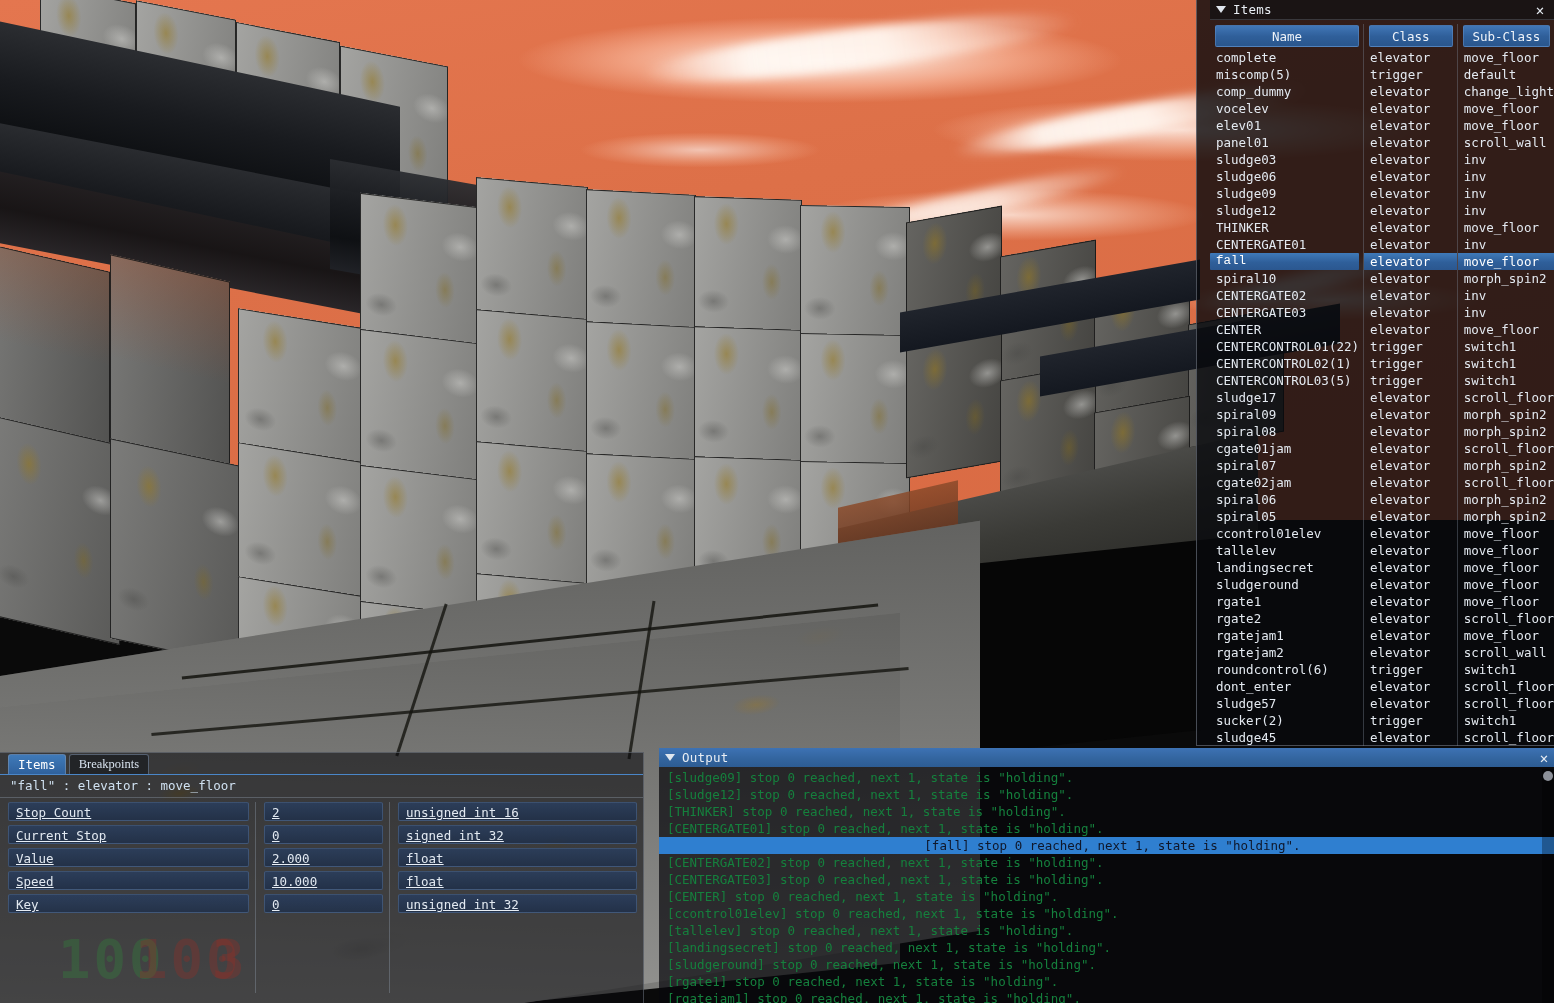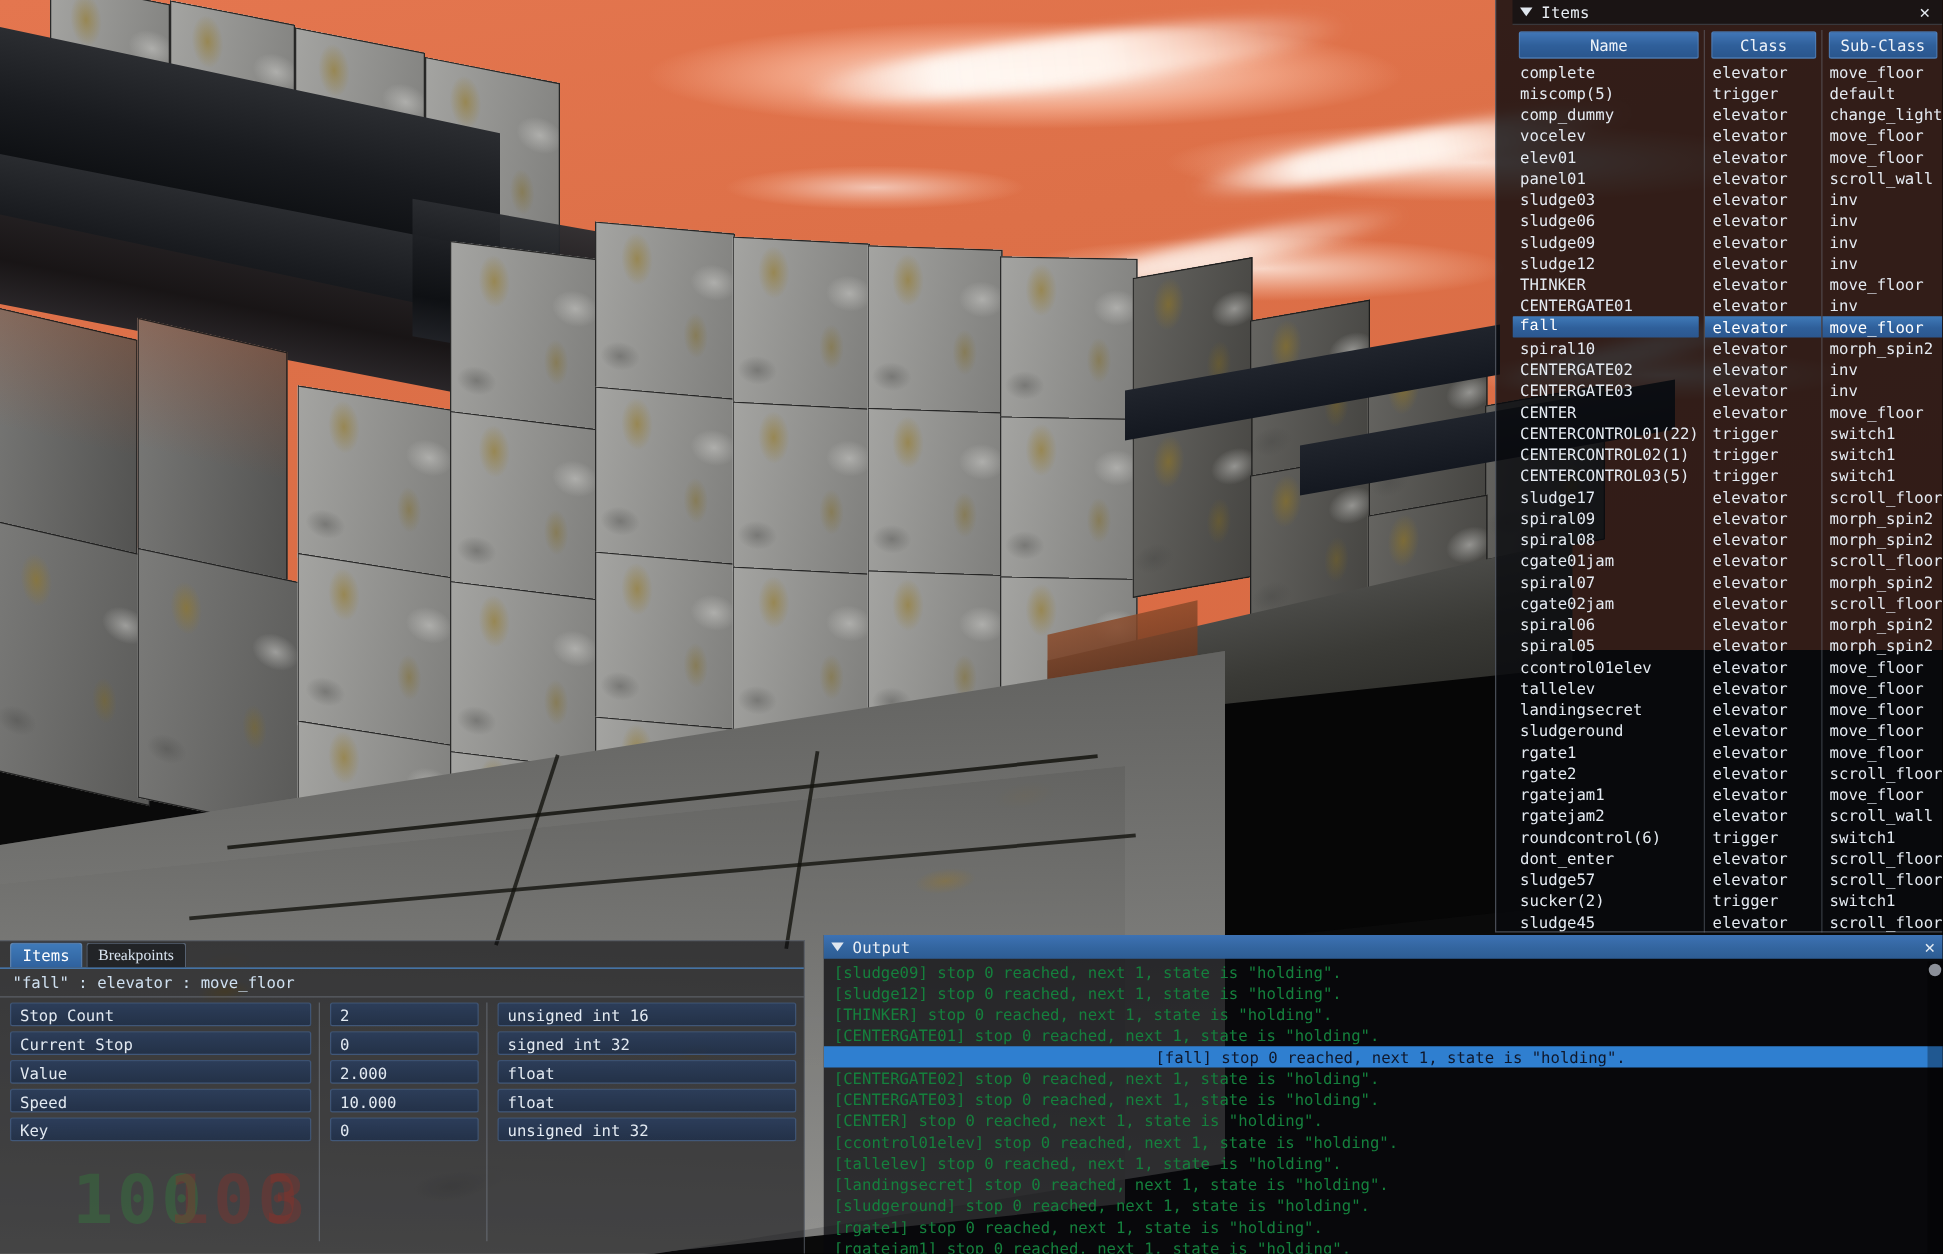--- a/index.html
+++ b/index.html
@@ -223,21 +223,21 @@
     color: #cfe0f0;
     border-bottom: 1px solid rgba(140,152,168,.40);
   }
   .state-grid {
     display: grid;
     grid-template-columns: 255px 134px 1fr;
     padding-top: 4px;
     height: 195px;
     box-sizing: border-box;
   }
-  .scol { position: relative; box-sizing: border-box; }
+  .scol { position: relative; box-sizing: border-box; text-decoration: underline; }
   .scol + .scol { border-left: 1px solid rgba(140,152,168,.40); }
   .srow {
     height: 19px;
     line-height: 19px;
     margin: 0 6px 4px 8px;
     padding-left: 7px;
     font-size: 12.5px;
     color: #e2e9f1;
     background: linear-gradient(180deg, rgba(42,62,94,.86) 0%, rgba(32,48,74,.86) 100%);
     border: 1px solid rgba(90,120,160,.45);

